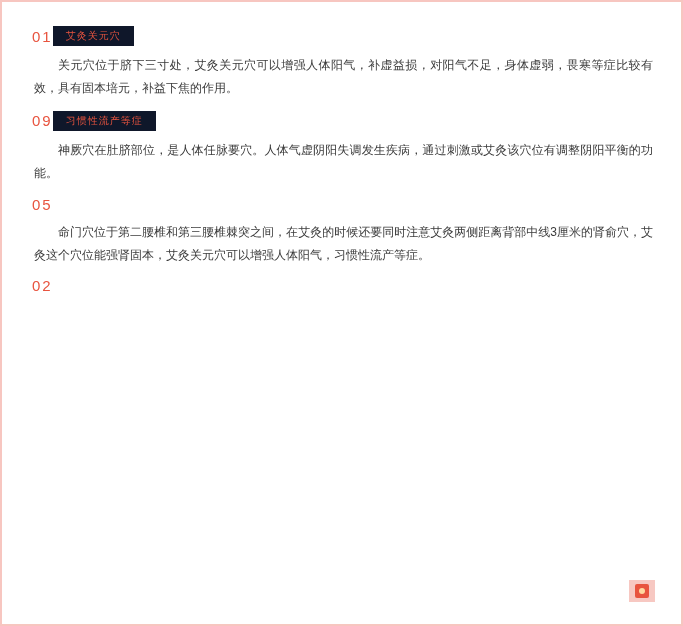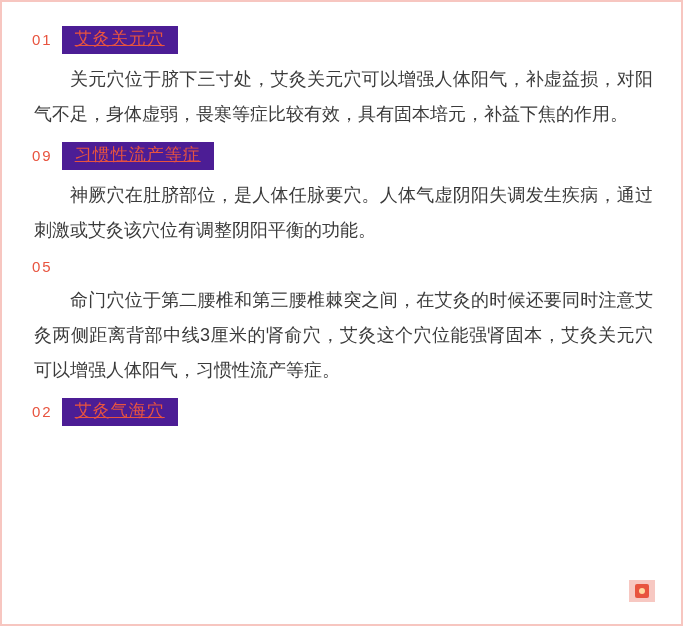--- a/index.html
+++ b/index.html
@@ -21,41 +21,39 @@
     padding: 14px 22px 10px 22px;
     position: relative;
     overflow: hidden;
   }
   .section {
     margin-bottom: 2px;
   }
   .head {
     display: flex;
     align-items: center;
-    gap: 9px;
     margin: 10px 0 6px 8px;
   }
   .num {
     color: #e8543f;
     font-size: 15px;
     letter-spacing: 2px;
     font-family: "Liberation Sans", "DejaVu Sans", sans-serif;
   }
   .title-chip {
-    background: #4c1d95;
+    background: #0f172a;
     color: #e8543f;
-    font-size: 17px;
+    font-size: 10px;
     padding: 4px 13px 5px 13px;
     letter-spacing: 1px;
     line-height: 1.1;
-    text-decoration: underline;
   }
   .para {
     color: #3b3b3b;
-    font-size: 18px;
+    font-size: 12px;
     line-height: 1.95;
     text-align: justify;
     text-justify: inter-ideograph;
     margin: 8px 6px 4px 10px;
     text-indent: 2em;
   }
   .footer-mark {
     position: absolute;
     right: 26px;
     bottom: 22px;
@@ -114,21 +112,20 @@
   <div class="section">
     <div class="head">
       <span class="num">05</span>
     </div>
     <p class="para">命门穴位于第二腰椎和第三腰椎棘突之间，在艾灸的时候还要同时注意艾灸两侧距离背部中线3厘米的肾俞穴，艾灸这个穴位能强肾固本，艾灸关元穴可以增强人体阳气，习惯性流产等症。</p>
   </div>
 
   <div class="section">
     <div class="head">
       <span class="num">02</span>
-      <span class="title-chip">艾灸气海穴</span>
     </div>
   </div>
 
   <div class="footer-mark">
     <span class="stamp"></span>
   </div>
 
 </div>
 
 </body></html>

